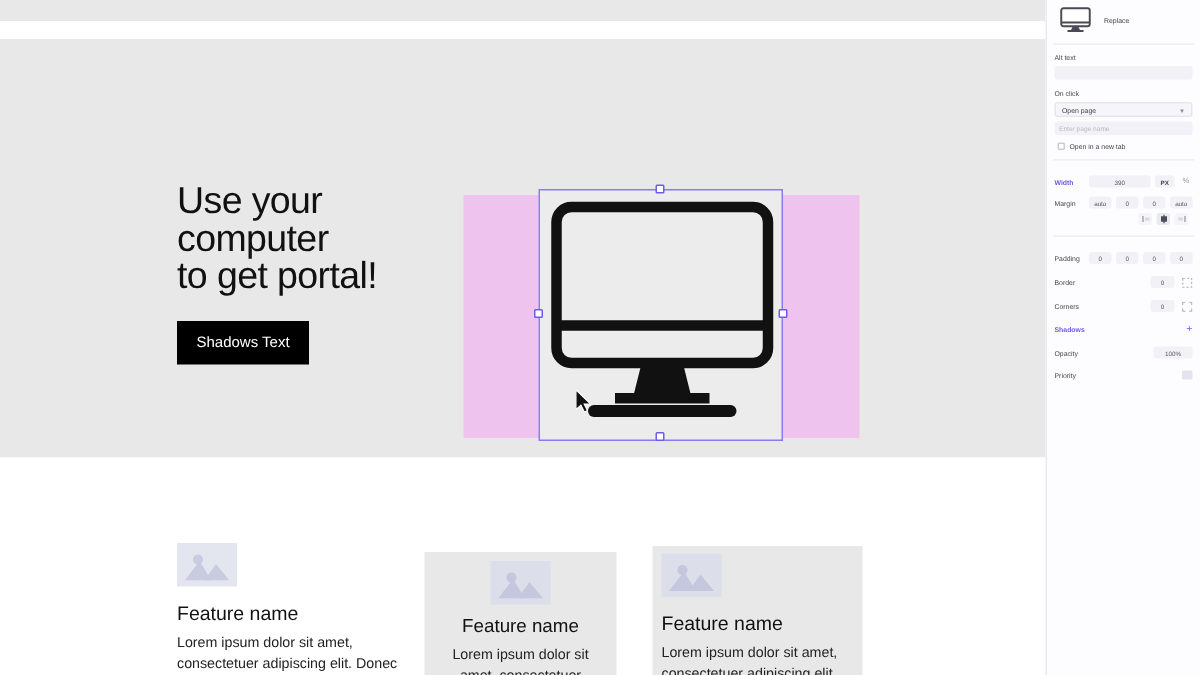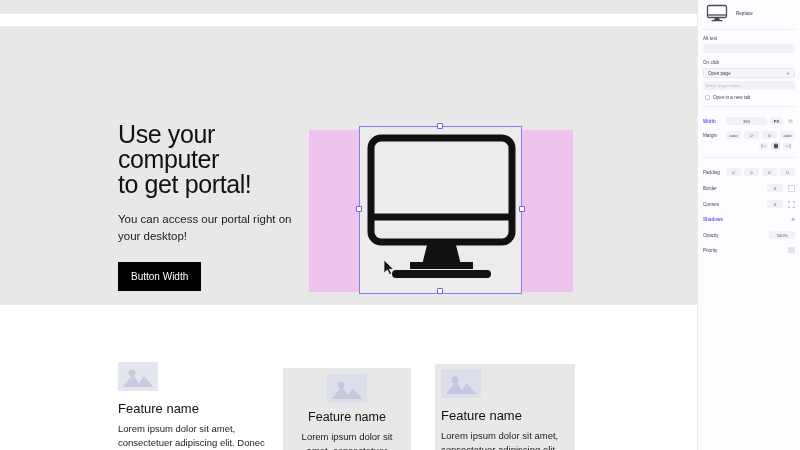--- a/index.html
+++ b/index.html
@@ -170,22 +170,21 @@
     <div class="white-band"></div>
 
     <div class="hero">
       <div class="hero-inner">
 
         <div class="hero-text">
           <div class="hero-title">
             <div>Use your computer</div>
             <div>to get portal!</div>
           </div>
-          <div class="hero-sub">You can access our portal right on your desktop!</div>
-          <button class="hero-btn">Button Width</button>
+          <button class="hero-btn">Shadows Text</button>
         </div>
 
         <div class="img-block"></div>
 
         <div class="sel-box">
           <svg class="monitor" viewBox="0 0 163 168">
             <rect x="11" y="11" width="141" height="104" rx="10" ry="10" fill="#ececec" stroke="#111" stroke-width="7"></rect>
             <line x1="13" y1="90" x2="150" y2="90" stroke="#111" stroke-width="7"></line>
             <polygon points="67,118 96,118 101,138 62,138" fill="#111"></polygon>
             <rect x="50" y="135" width="63" height="7" fill="#111"></rect>

